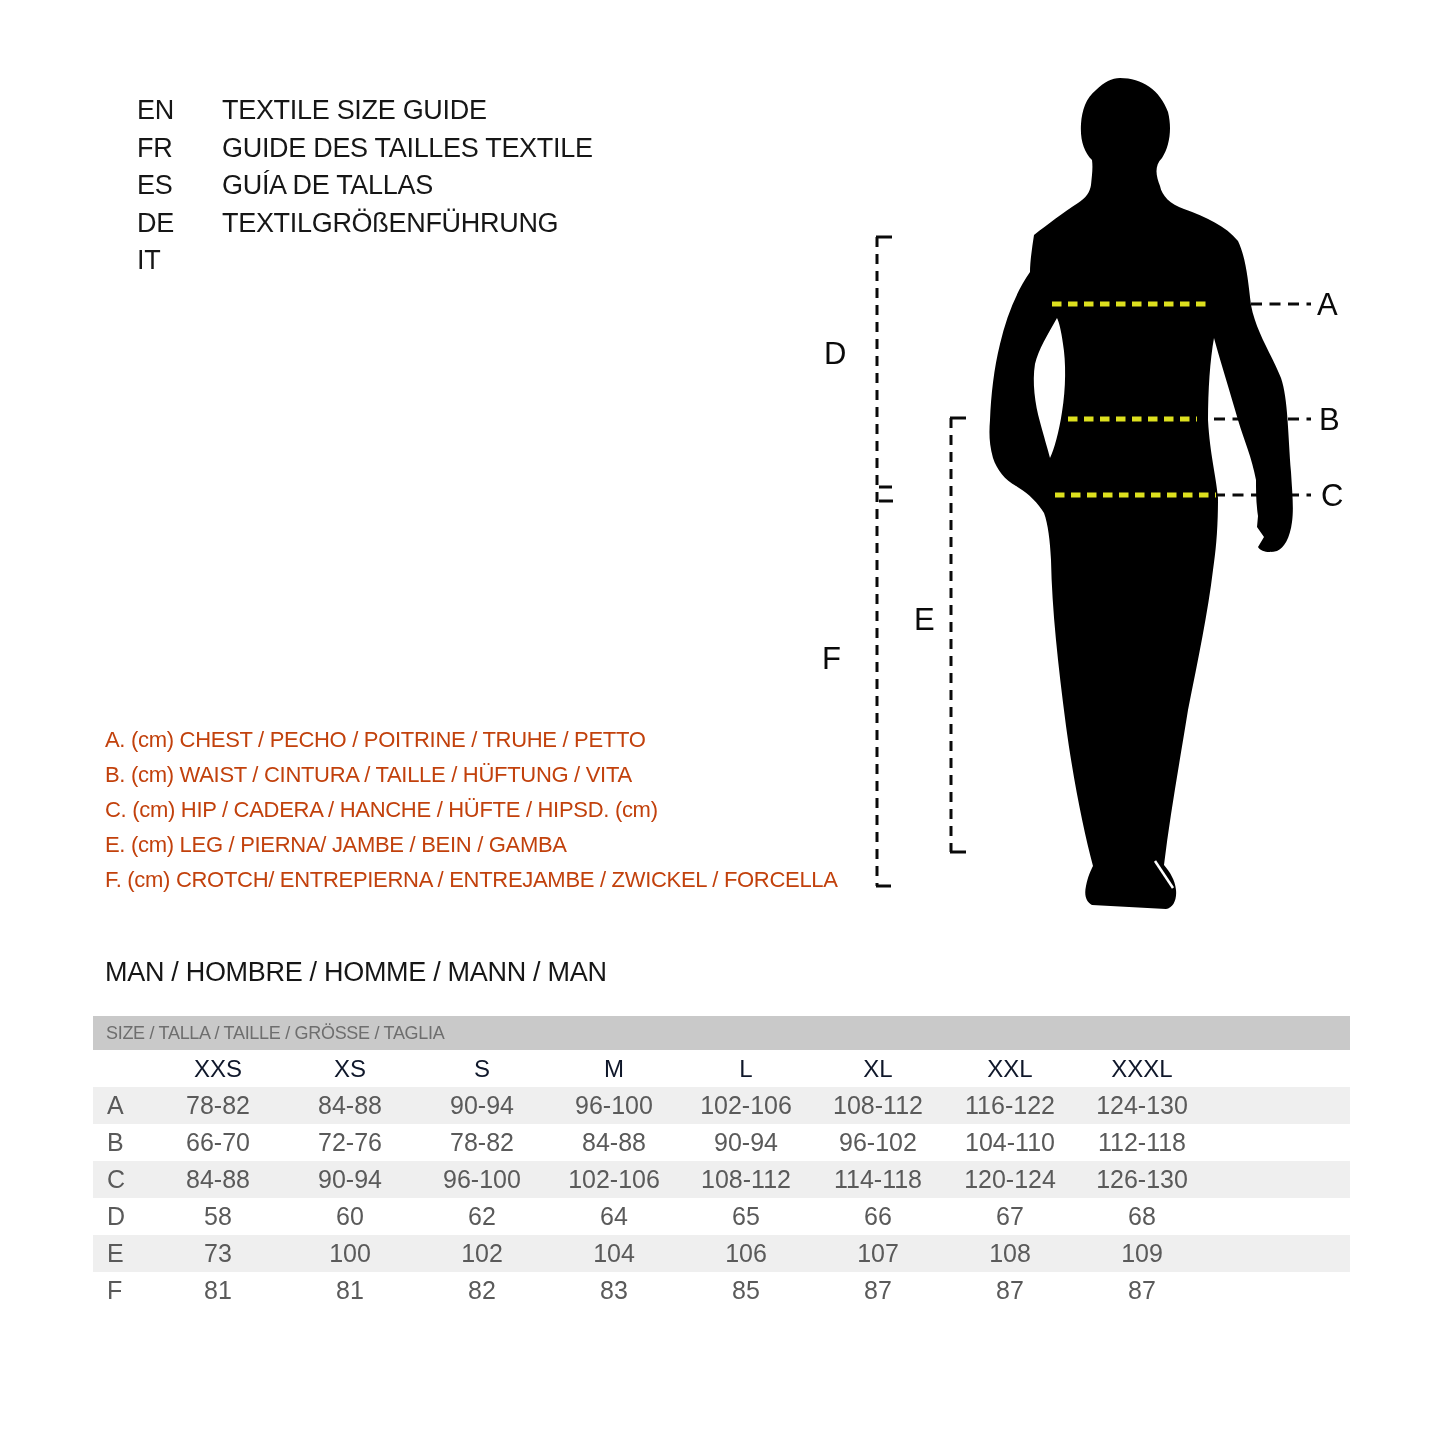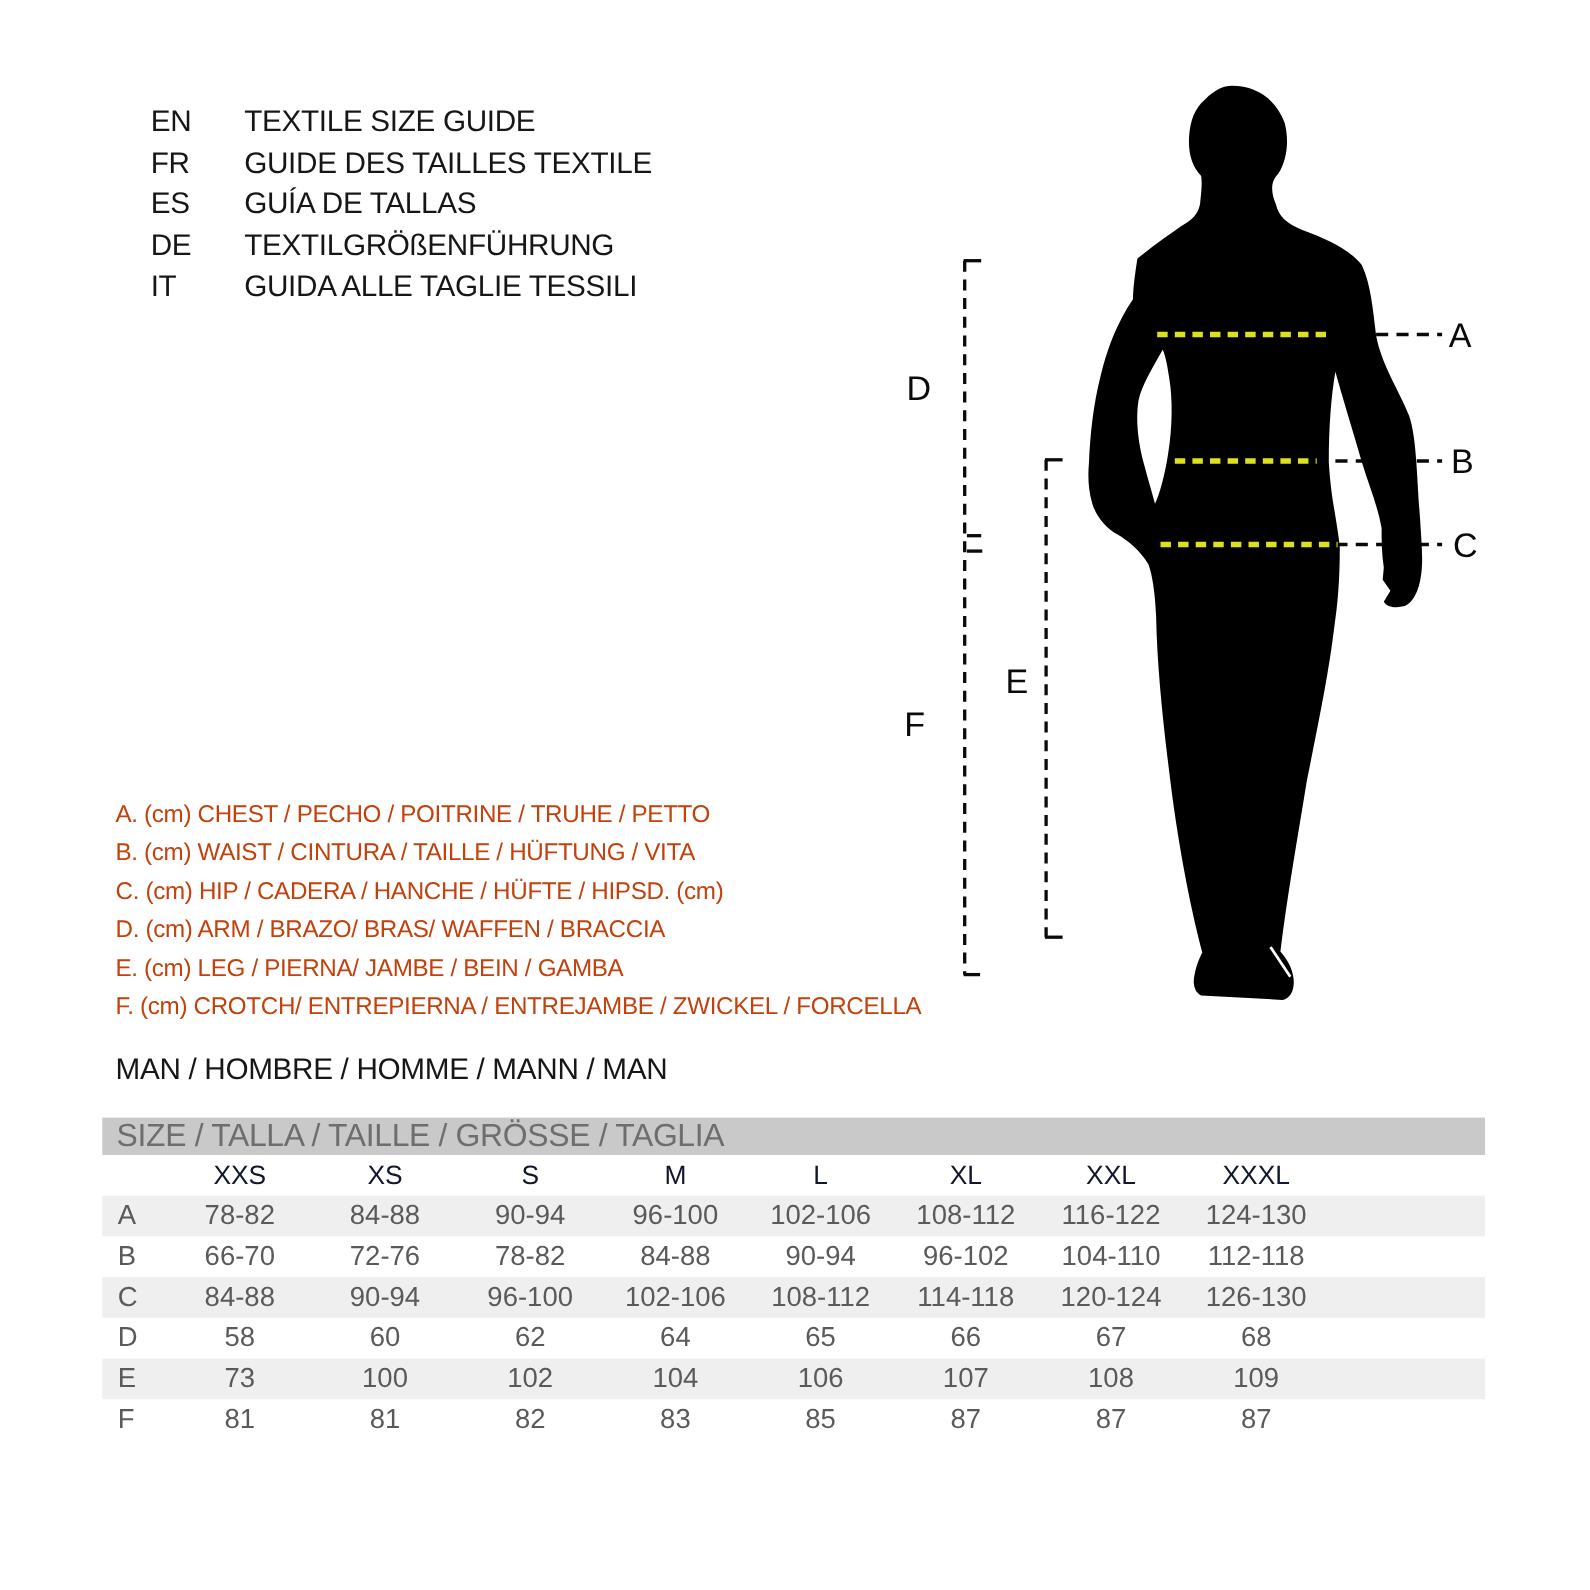--- a/index.html
+++ b/index.html
@@ -13,21 +13,21 @@
   .lang-block{position:absolute;left:105px;top:92px;margin-left:32px;}
   .lang-row{display:flex;height:37.5px;align-items:center;font-size:27px;letter-spacing:-0.3px;color:#161616;}
   .lang-code{width:85px;flex:0 0 85px;}
   
   .measures{position:absolute;left:105px;top:722px;}
   .measure-line{height:35px;display:flex;align-items:center;font-size:22px;letter-spacing:-0.3px;color:#c2410c;}
   
   .gender-line{position:absolute;left:105px;top:957px;font-size:27px;letter-spacing:-0.3px;color:#161616;}
   
   .size-table{position:absolute;left:93px;top:1016px;width:1257px;}
-  .table-title{height:34px;background:#c9c9c9;color:#6e6e6e;font-size:29px;
+  .table-title{height:34px;background:#c9c9c9;color:#6e6e6e;font-size:18px;
     display:flex;align-items:center;padding-left:13px;box-sizing:border-box;letter-spacing:-0.3px;}
   .t-grid-row{display:grid;grid-template-columns:59px repeat(8,132px) 1fr;align-items:center;}
   .t-head{height:37px;color:#0f172a;font-size:24px;}
   .t-row{height:37px;color:#5a5a5a;font-size:25px;}
   .t-row.odd{background:#efefef;}
   .t-cell{text-align:center;}
   .t-label{text-align:left;padding-left:14px;}
   
   .figure-svg{position:absolute;left:0;top:0;}
   .fig-label{font-family:"Liberation Sans","DejaVu Sans",sans-serif;font-size:31px;fill:#0a0a0a;}
@@ -47,29 +47,27 @@
     <div class="lang-row">
       <span class="lang-code">ES</span>
       <span class="lang-text">GUÍA DE TALLAS</span>
     </div>
     <div class="lang-row">
       <span class="lang-code">DE</span>
       <span class="lang-text">TEXTILGRÖßENFÜHRUNG</span>
     </div>
     <div class="lang-row">
       <span class="lang-code">IT</span>
-      <span class="lang-text">GUIDA ALLE TAGLIE TESSILI</span>
     </div>
   </div>
 
 <div class="measures">
     <div class="measure-line">A. (cm) CHEST / PECHO / POITRINE / TRUHE / PETTO</div>
     <div class="measure-line">B. (cm) WAIST / CINTURA / TAILLE / HÜFTUNG / VITA</div>
     <div class="measure-line">C. (cm) HIP / CADERA / HANCHE / HÜFTE / HIPSD. (cm)</div>
-    <div class="measure-line">D. (cm) ARM / BRAZO/ BRAS/ WAFFEN / BRACCIA</div>
     <div class="measure-line">E. (cm) LEG / PIERNA/ JAMBE / BEIN / GAMBA</div>
     <div class="measure-line">F. (cm) CROTCH/ ENTREPIERNA / ENTREJAMBE / ZWICKEL / FORCELLA</div>
   </div>
 
 <div class="gender-line">MAN / HOMBRE / HOMME / MANN / MAN</div>
 
 <svg class="figure-svg" width="1445" height="1445" viewBox="0 0 1445 1445">
 
   <g stroke="#0a0a0a" stroke-width="3.2" stroke-dasharray="11 7.5">
     <line x1="1140" y1="304" x2="1311" y2="304"></line>

